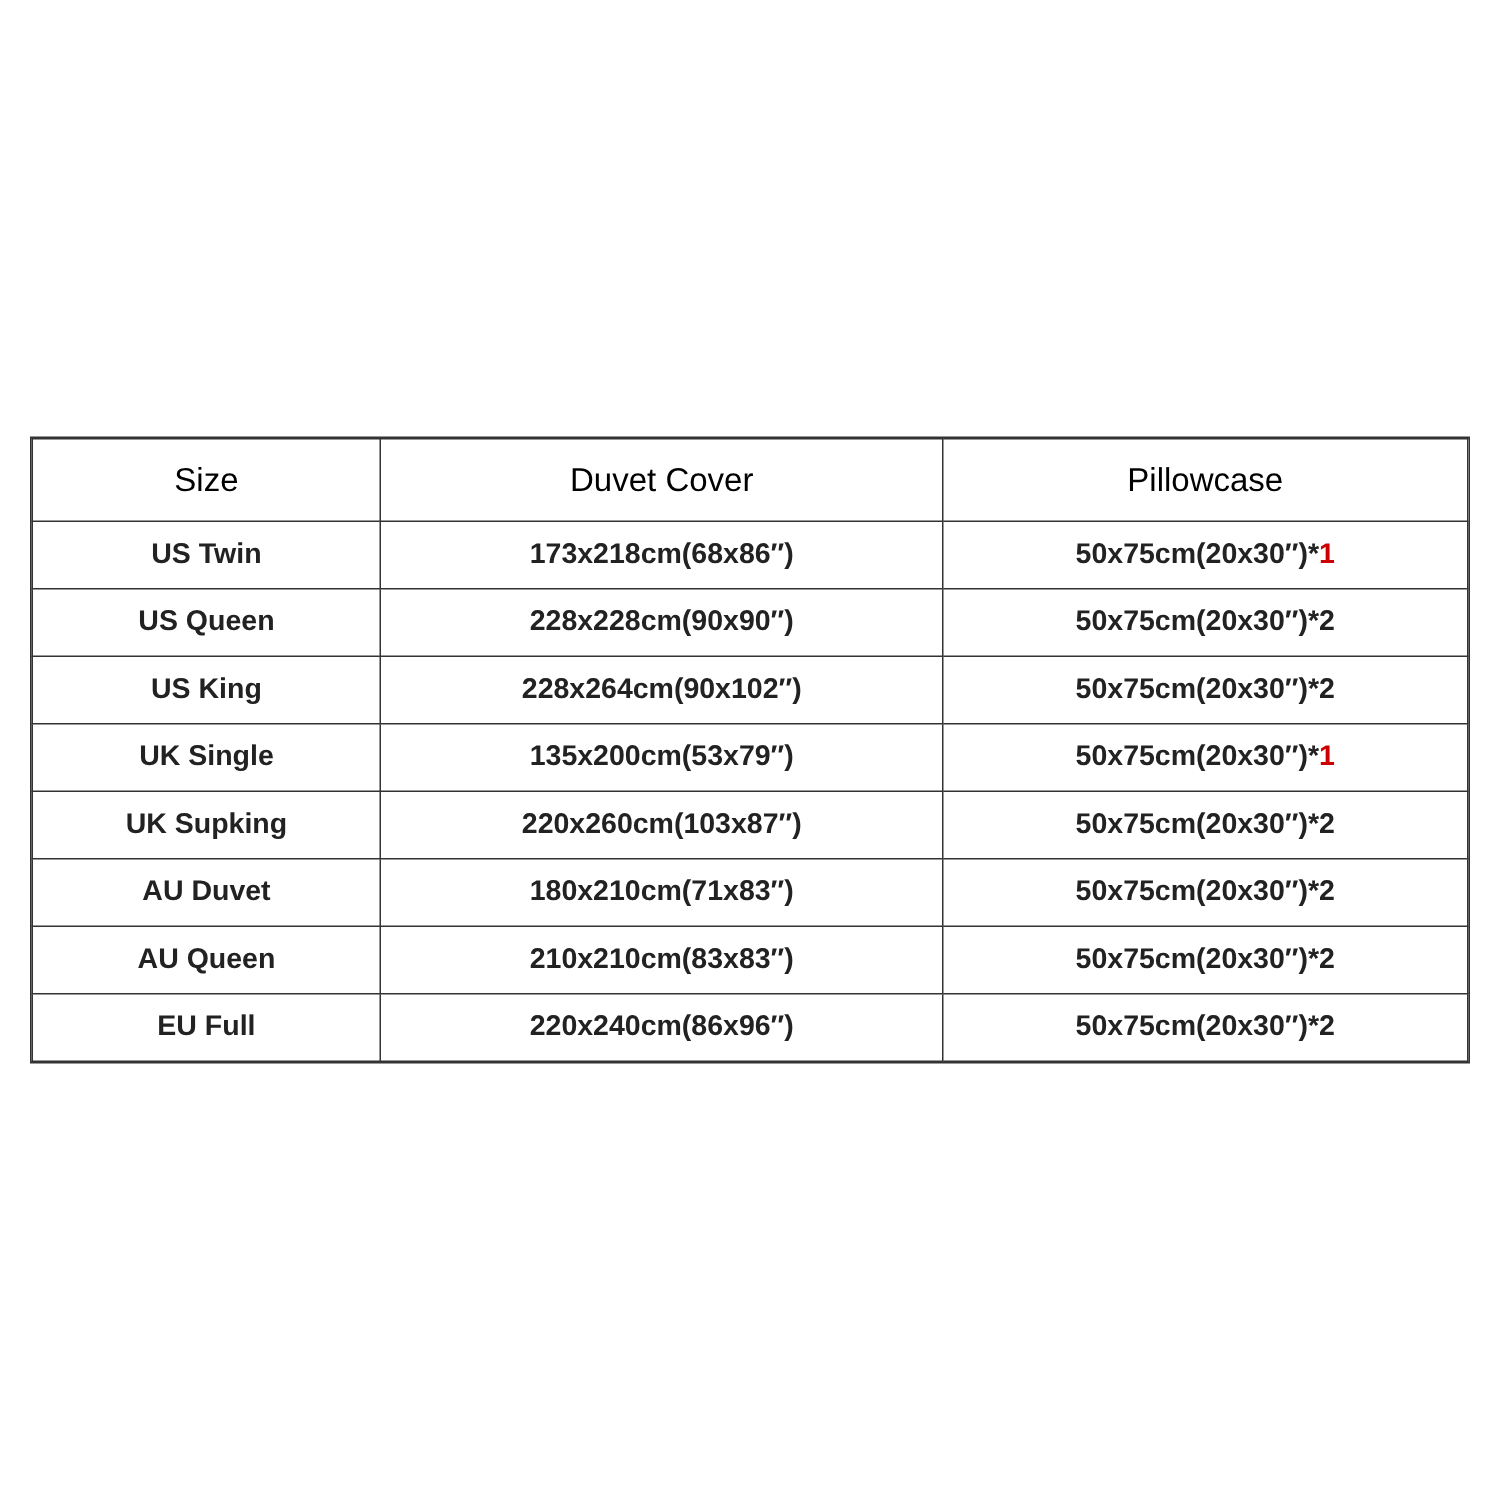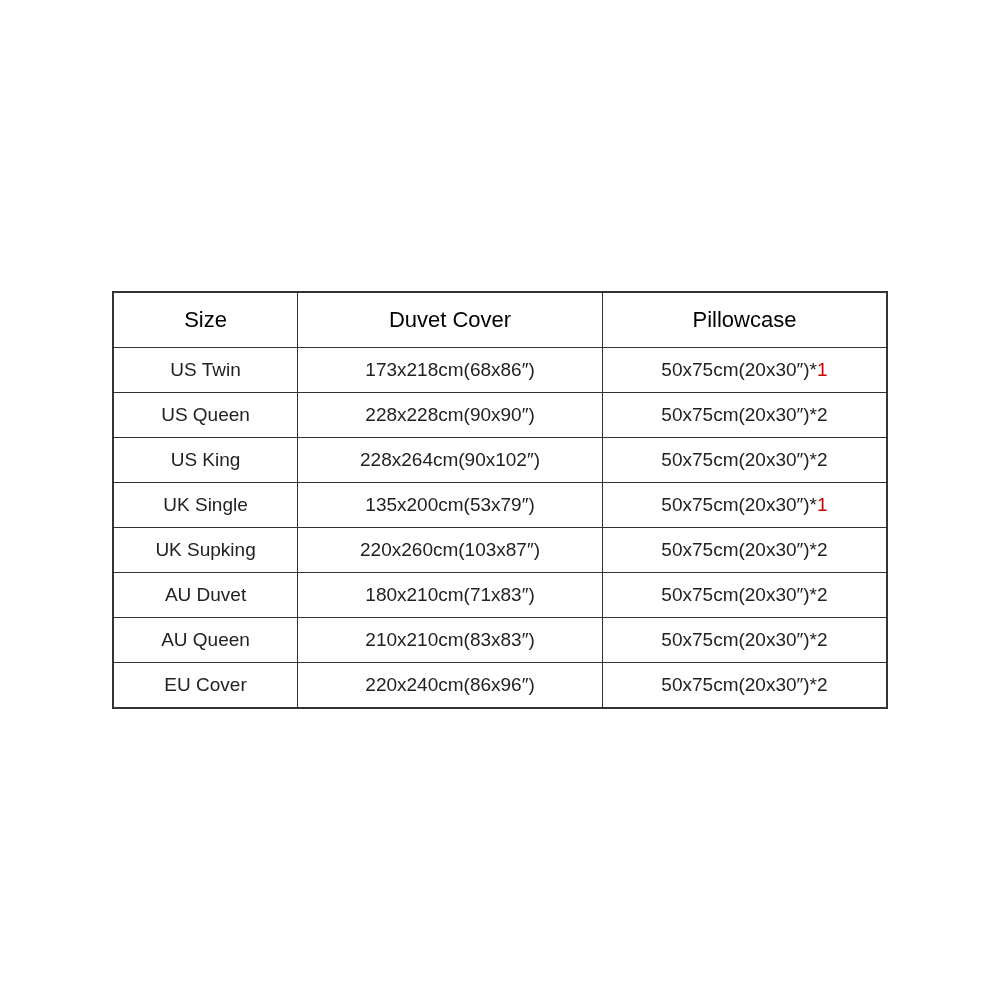--- a/index.html
+++ b/index.html
@@ -12,21 +12,21 @@
       width: 1000px;
       height: 1000px;
       background: #ffffff;
       display: flex;
       align-items: center;
       justify-content: center;
       font-family: Arial, sans-serif;
     }
 
     .table-wrapper {
-      width: 776px;
+      width: 960px;
       border: 1.5px solid #333;
     }
 
     table {
       width: 100%;
       border-collapse: collapse;
     }
 
     thead tr th {
       border: 1.5px solid #333;
@@ -35,21 +35,21 @@
       font-size: 22px;
       font-weight: normal;
       background: #ffffff;
     }
 
     tbody tr td {
       border: 1.5px solid #333;
       padding: 11px 10px;
       text-align: center;
       font-size: 19px;
-      font-weight: normal;
+      font-weight: bold;
       color: #222;
     }
 
     .red-num {
       color: #cc0000;
     }
   </style>
 </head>
 <body>
 
@@ -92,19 +92,19 @@
           <td>AU Duvet</td>
           <td>180x210cm(71x83″)</td>
           <td>50x75cm(20x30″)*2</td>
         </tr>
         <tr>
           <td>AU Queen</td>
           <td>210x210cm(83x83″)</td>
           <td>50x75cm(20x30″)*2</td>
         </tr>
         <tr>
-          <td>EU Cover</td>
+          <td>EU Full</td>
           <td>220x240cm(86x96″)</td>
           <td>50x75cm(20x30″)*2</td>
         </tr>
       </tbody>
   </table>
 </div>
 
 </body></html>

